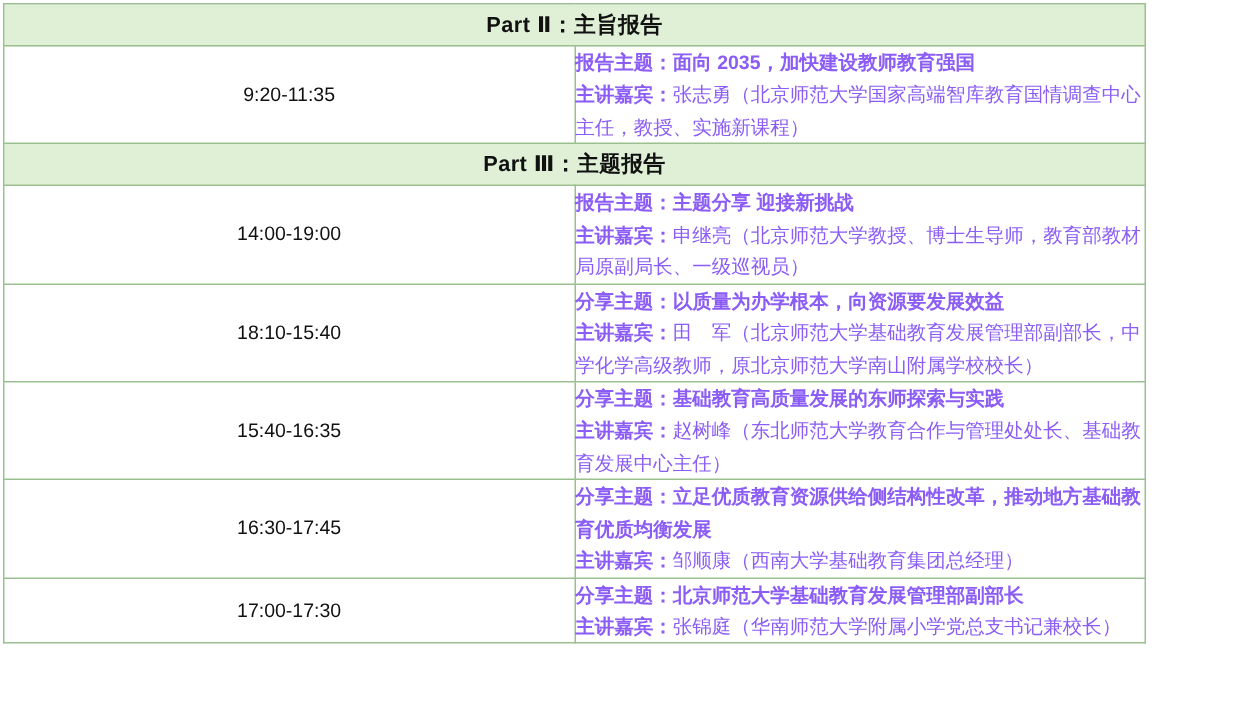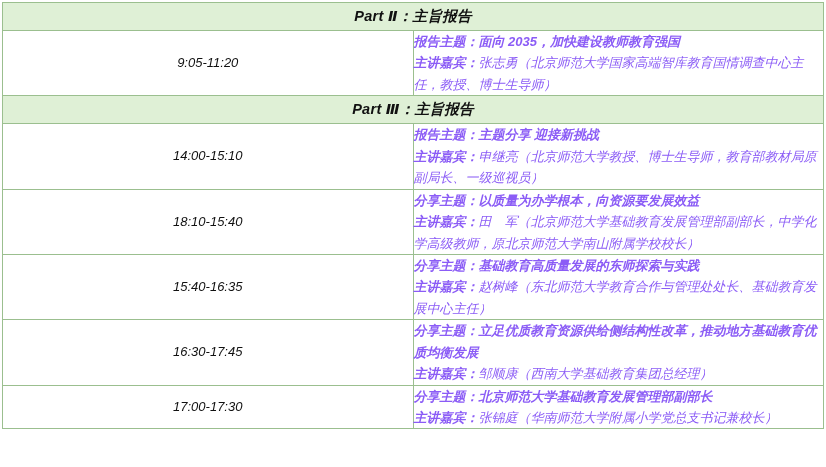--- a/index.html
+++ b/index.html
@@ -14,25 +14,24 @@
     color: #1a1a1a;
     overflow: hidden;
   }
   .sheet {
     width: 826px;
     height: 467px;
     box-sizing: border-box;
     padding: 0;
   }
   table.schedule {
-    width: 822px;
+    width: 762px;
     margin: 2px 2px 0 2px;
     border-collapse: collapse;
     table-layout: fixed;
-    font-style: italic;
   }
   table.schedule td {
     border: 1px solid #9bbf8f;
     vertical-align: middle;
     padding: 0;
   }
   .section-row td {
     background: #dff0d6;
     text-align: center;
     font-weight: bold;
@@ -73,36 +72,36 @@
 <body>
 
 <div class="sheet">
   <table class="schedule">
     <tbody>
 
       <tr class="section-row">
         <td colspan="2">Part Ⅱ：主旨报告</td>
       </tr>
       <tr>
-        <td class="time-cell">9:05-11:20</td>
+        <td class="time-cell">9:20-11:35</td>
         <td class="detail-cell">
           <span class="line">
             <span class="lbl">报告主题：</span><span class="topic">面向 2035，加快建设教师教育强国</span>
           </span>
           <span class="line">
-            <span class="lbl">主讲嘉宾：</span><span class="speaker-name">张志勇（北京师范大学国家高端智库教育国情调查中心主任，教授、博士生导师）</span>
+            <span class="lbl">主讲嘉宾：</span><span class="speaker-name">张志勇（北京师范大学国家高端智库教育国情调查中心主任，教授、实施新课程）</span>
           </span>
         </td>
       </tr>
 
       <tr class="section-row">
-        <td colspan="2">Part Ⅲ：主旨报告</td>
+        <td colspan="2">Part Ⅲ：主题报告</td>
       </tr>
       <tr>
-        <td class="time-cell">14:00-15:10</td>
+        <td class="time-cell">14:00-19:00</td>
         <td class="detail-cell">
           <span class="line">
             <span class="lbl">报告主题：</span><span class="topic">主题分享 迎接新挑战</span>
           </span>
           <span class="line">
             <span class="lbl">主讲嘉宾：</span><span class="speaker-name">申继亮（北京师范大学教授、博士生导师，教育部教材局原副局长、一级巡视员）</span>
           </span>
         </td>
       </tr>
 

